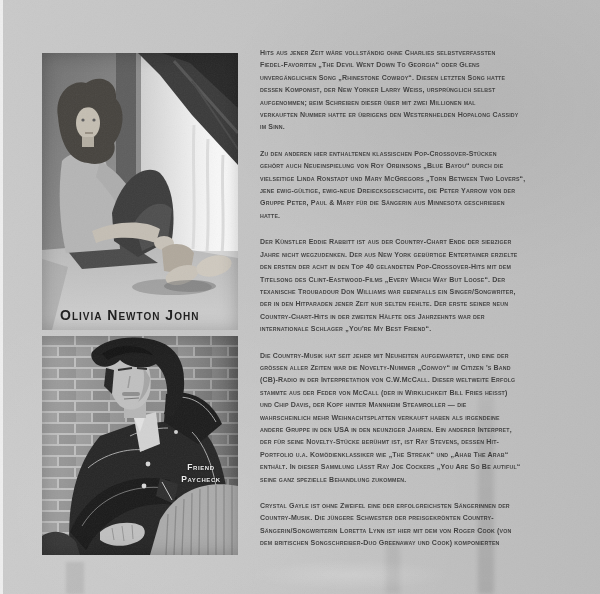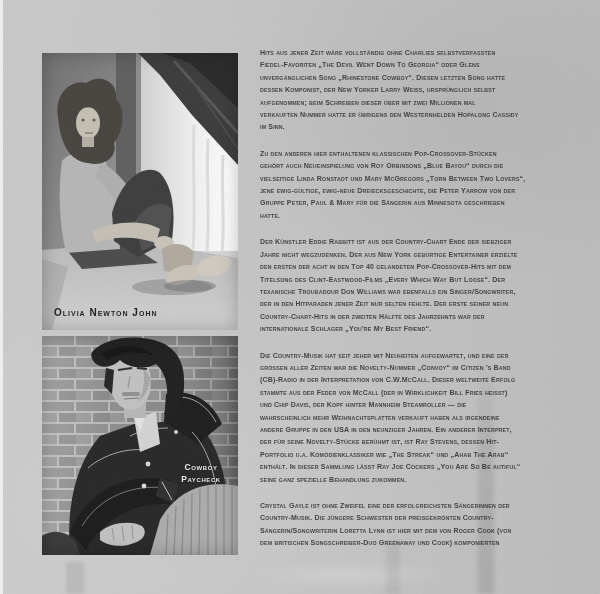--- a/index.html
+++ b/index.html
@@ -23,21 +23,21 @@
   
   .photo{position:absolute;left:42px;width:196px;overflow:hidden;background:#8a8a8a;}
   .photo svg{display:block;width:100%;height:100%;}
   .photo-olivia{top:53px;height:277px;}
   .photo-johnny{top:336px;height:219px;}
   .photo .vignette{position:absolute;inset:0;pointer-events:none;
     box-shadow:inset 0 0 18px rgba(0,0,0,0.25);}
 
   .caption{font-weight:700;font-variant:small-caps;letter-spacing:1px;}
   .caption-olivia{
-    position:absolute;left:12px;top:254px;font-size:10px;color:#1c1c1c;
+    position:absolute;left:18px;top:254px;font-size:14px;color:#1c1c1c;
   }
   .caption-johnny{
     position:absolute;right:8px;top:126px;width:58px;text-align:center;
     font-size:8.5px;line-height:11.5px;color:#efefef;letter-spacing:.6px;
     text-shadow:0 0 2px rgba(0,0,0,.6);
   }
 
   
   .text-col{
     position:absolute;left:260px;top:47px;width:385px;
@@ -200,21 +200,21 @@
           <path d="M182 148 L182 219"></path>
           <path d="M190 149 L190 219"></path>
       </g>
 
       <path d="M0 219 L0 200 C12 192 26 196 34 206 L38 219 Z" fill="#383838"></path>
 
       <circle cx="106" cy="128" r="2.4" fill="#d8d8d8"></circle>
       <circle cx="102" cy="150" r="2.4" fill="#d8d8d8"></circle>
       <circle cx="134" cy="96" r="2" fill="#d0d0d0"></circle>
     </svg>
-    <div class="caption caption-johnny">Cowboy Paycheck</div>
+    <div class="caption caption-johnny">Friend Paycheck</div>
     <div class="vignette"></div>
   </div>
 
   <div class="text-col">
       <div class="para">
         <div class="line">Hits aus jener Zeit wäre vollständig ohne Charlies selbstverfassten</div>
         <div class="line">Fiedel-Favoriten „The Devil Went Down To Georgia“ oder Glens</div>
         <div class="line">unvergänglichen Song „Rhinestone Cowboy“. Diesen letzten Song hatte</div>
         <div class="line">dessen Komponist, der New Yorker Larry Weiss, ursprünglich selbst</div>
         <div class="line">aufgenommen; beim Schreiben dieser über mit zwei Millionen mal</div>

